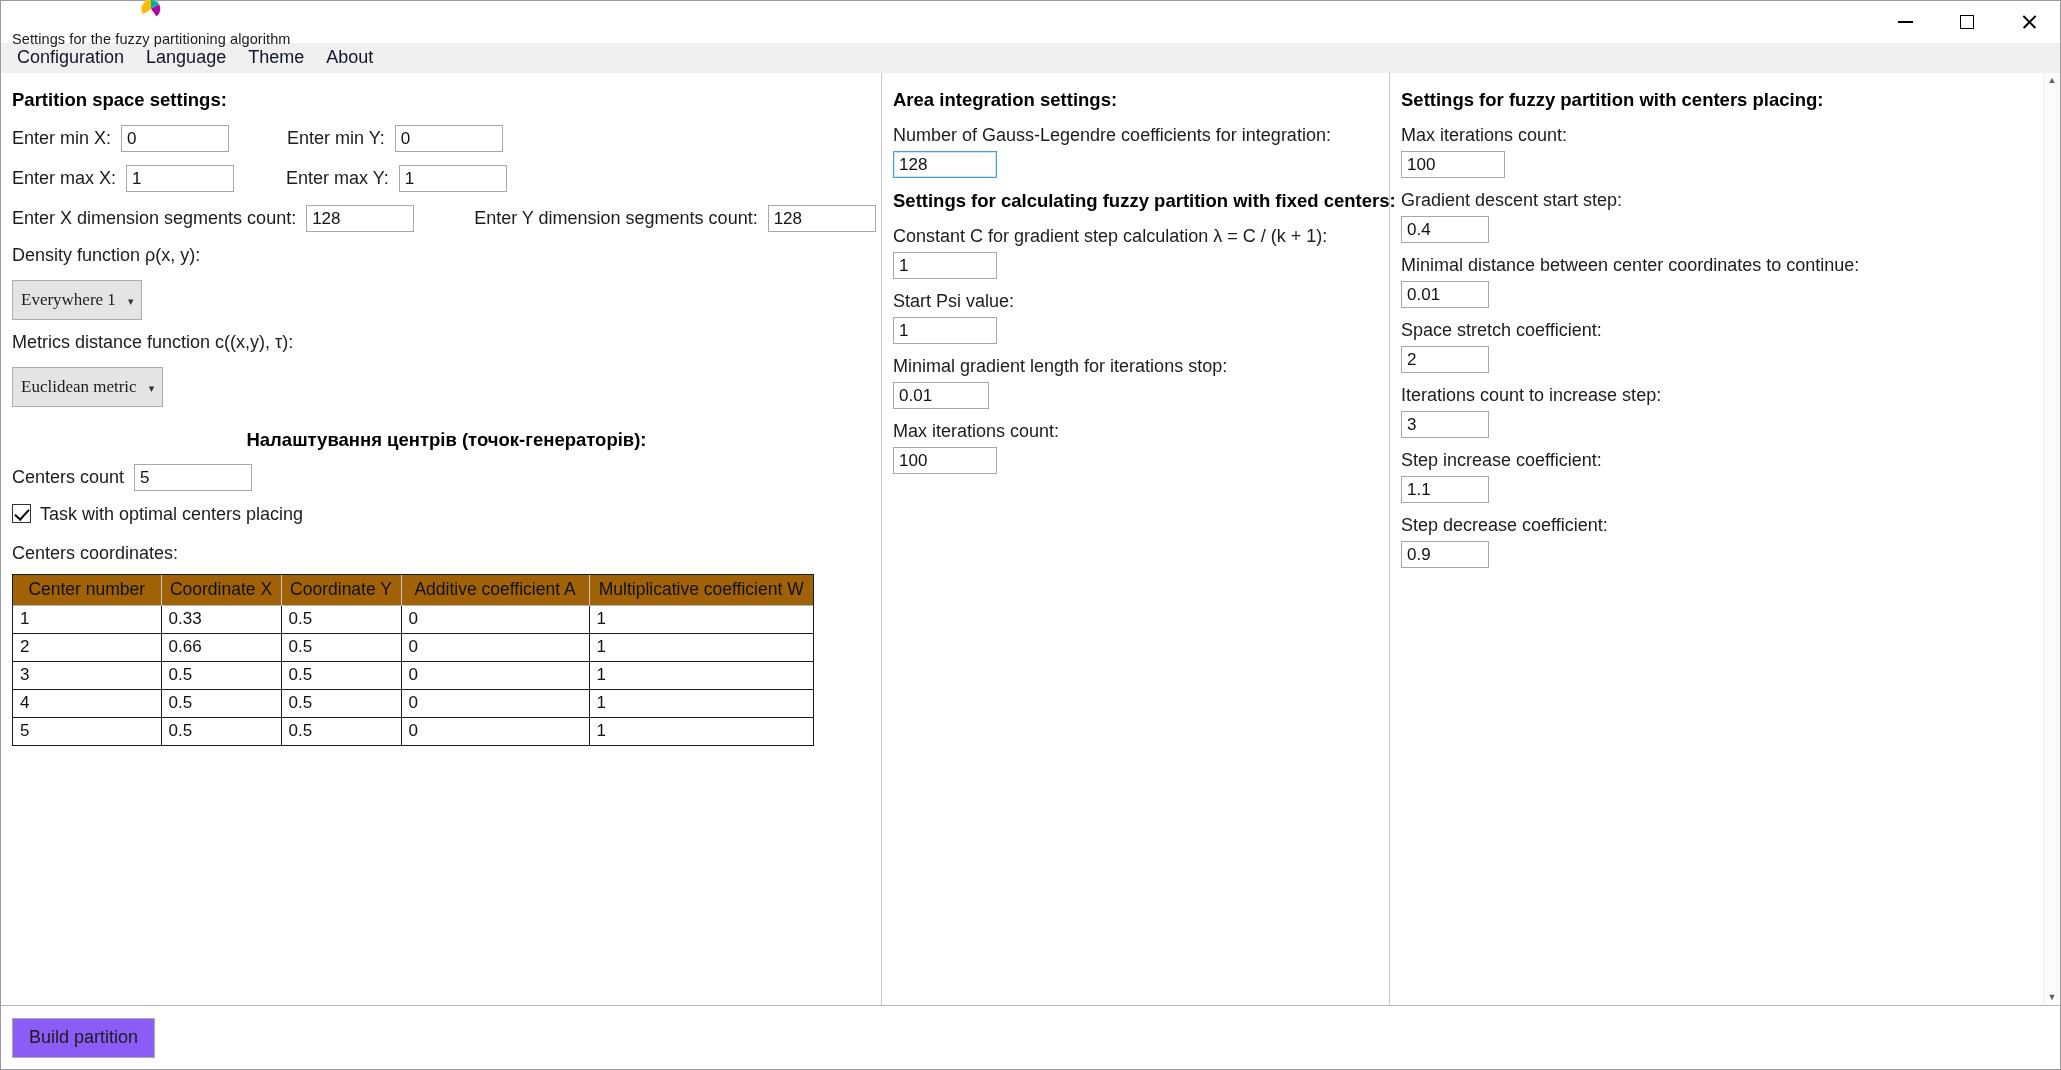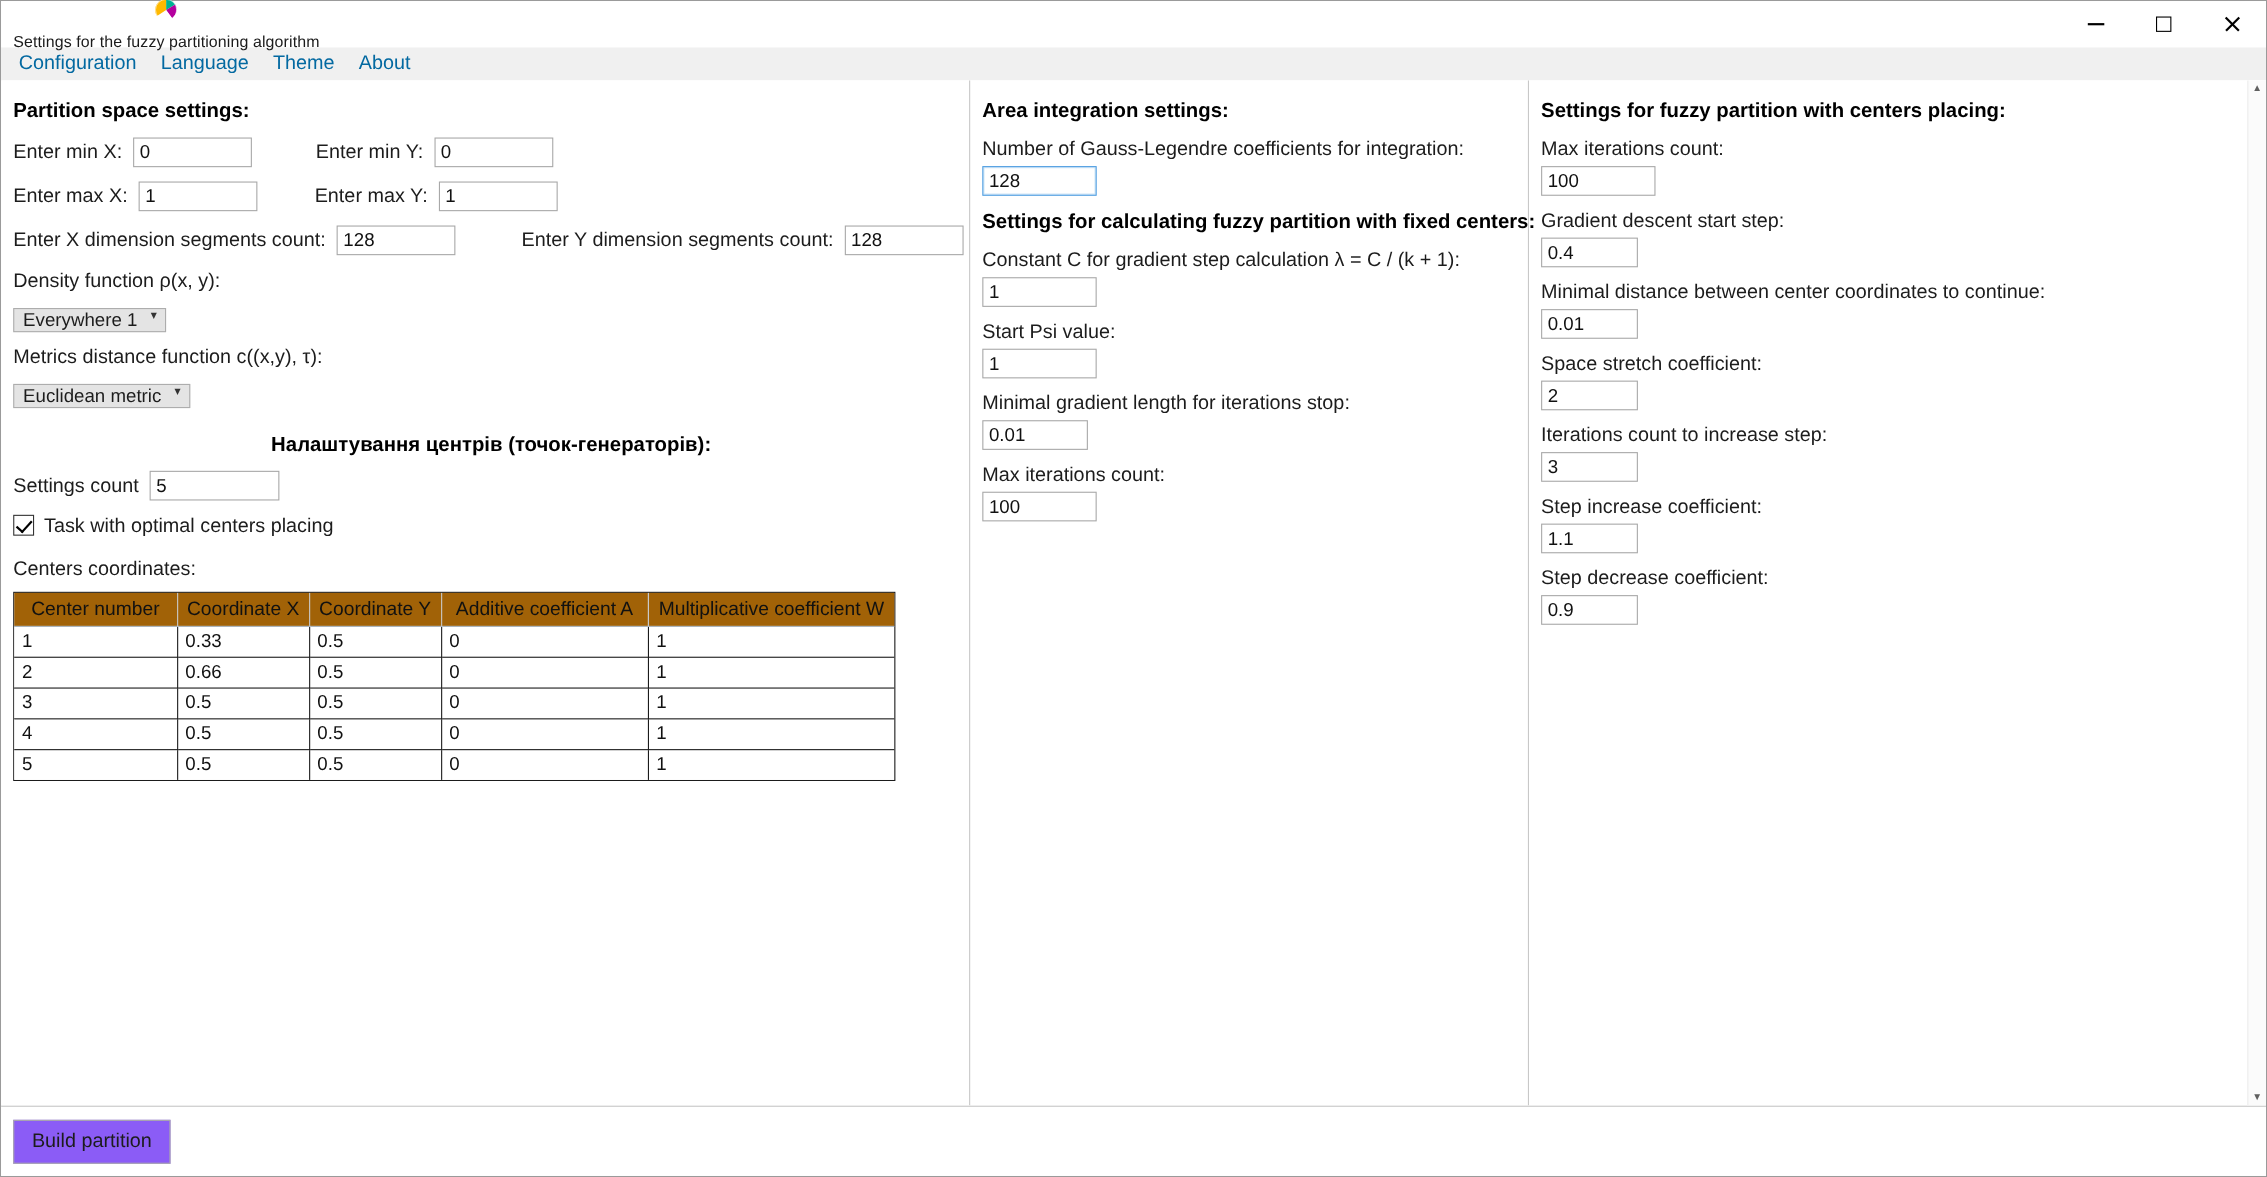--- a/index.html
+++ b/index.html
@@ -68,21 +68,21 @@
     height: 30px;
     min-height: 30px;
     background: #f0f0f0;
     display: flex;
     align-items: center;
     padding-left: 5px;
     border-bottom: 1px solid #f0f0f0;
   }
   .menu-item {
     font-size: 18px;
-    color: #0369a1;
+    color: #0f172a;
     padding: 3px 11px;
     cursor: default;
     white-space: nowrap;
   }
 
   
   .content {
     flex: 1;
     display: flex;
     position: relative;
@@ -125,29 +125,29 @@
   input.tf.focused {
     border: 1px solid #4a9be0;
     box-shadow: 0 0 0 1px #cfe6f7 inset;
   }
 
   
   .row { display: flex; align-items: center; margin-bottom: 13px; }
   .row .lbl { margin-right: 10px; }
 
   select.combo, .combo {
-    font-family: Liberation Sans, sans-serif;
+    font-family: Liberation Serif, serif;
     font-size: 17px;
     color: #1c1c1c;
     background: #e4e4e4;
     border: 1px solid #adadad;
-    height: 22px;
+    height: 40px;
     padding: 0 8px;
     display: inline-flex;
-    align-items: flex-start;
+    align-items: center;
     gap: 12px;
     cursor: default;
     white-space: nowrap;
   }
   .combo .caret {
     font-size: 11px;
     color: #333;
     line-height: 1;
     transform: translateY(1px);
   }
@@ -338,21 +338,21 @@
         <span class="lbl">Metrics distance function c((x,y), τ):</span>
         <div class="combo" style="margin-top:9px">
           <span>Euclidean metric</span>
           <span class="caret">▾</span>
         </div>
       </div>
 
       <h2 class="section tight" style="margin-top:22px">Налаштування центрів (точок-генераторів):</h2>
 
       <div class="row">
-        <span class="lbl">Settings count</span>
+        <span class="lbl">Centers count</span>
         <input class="tf w118" value="5" style="">
       </div>
 
       <div class="check-row">
         <span class="checkbox"></span>
         <span class="lbl">Task with optimal centers placing</span>
       </div>
 
       <div style="margin-top:18px">
         <span class="lbl">Centers coordinates:</span>

